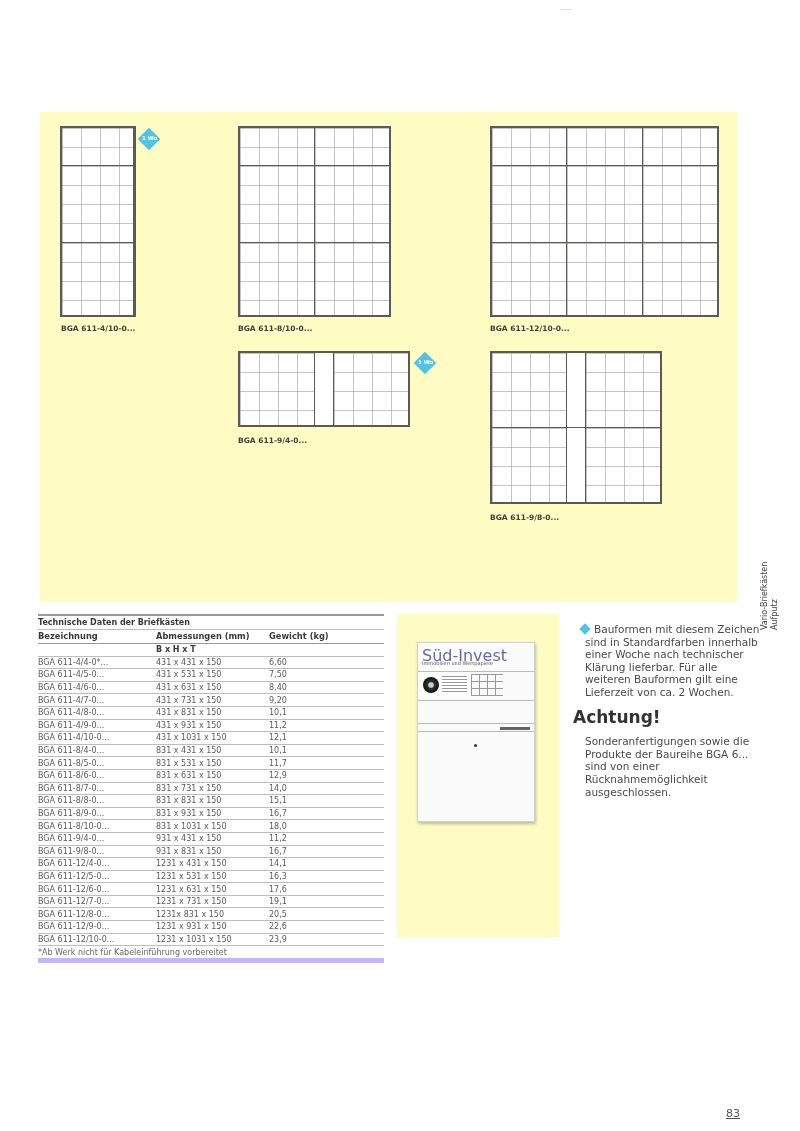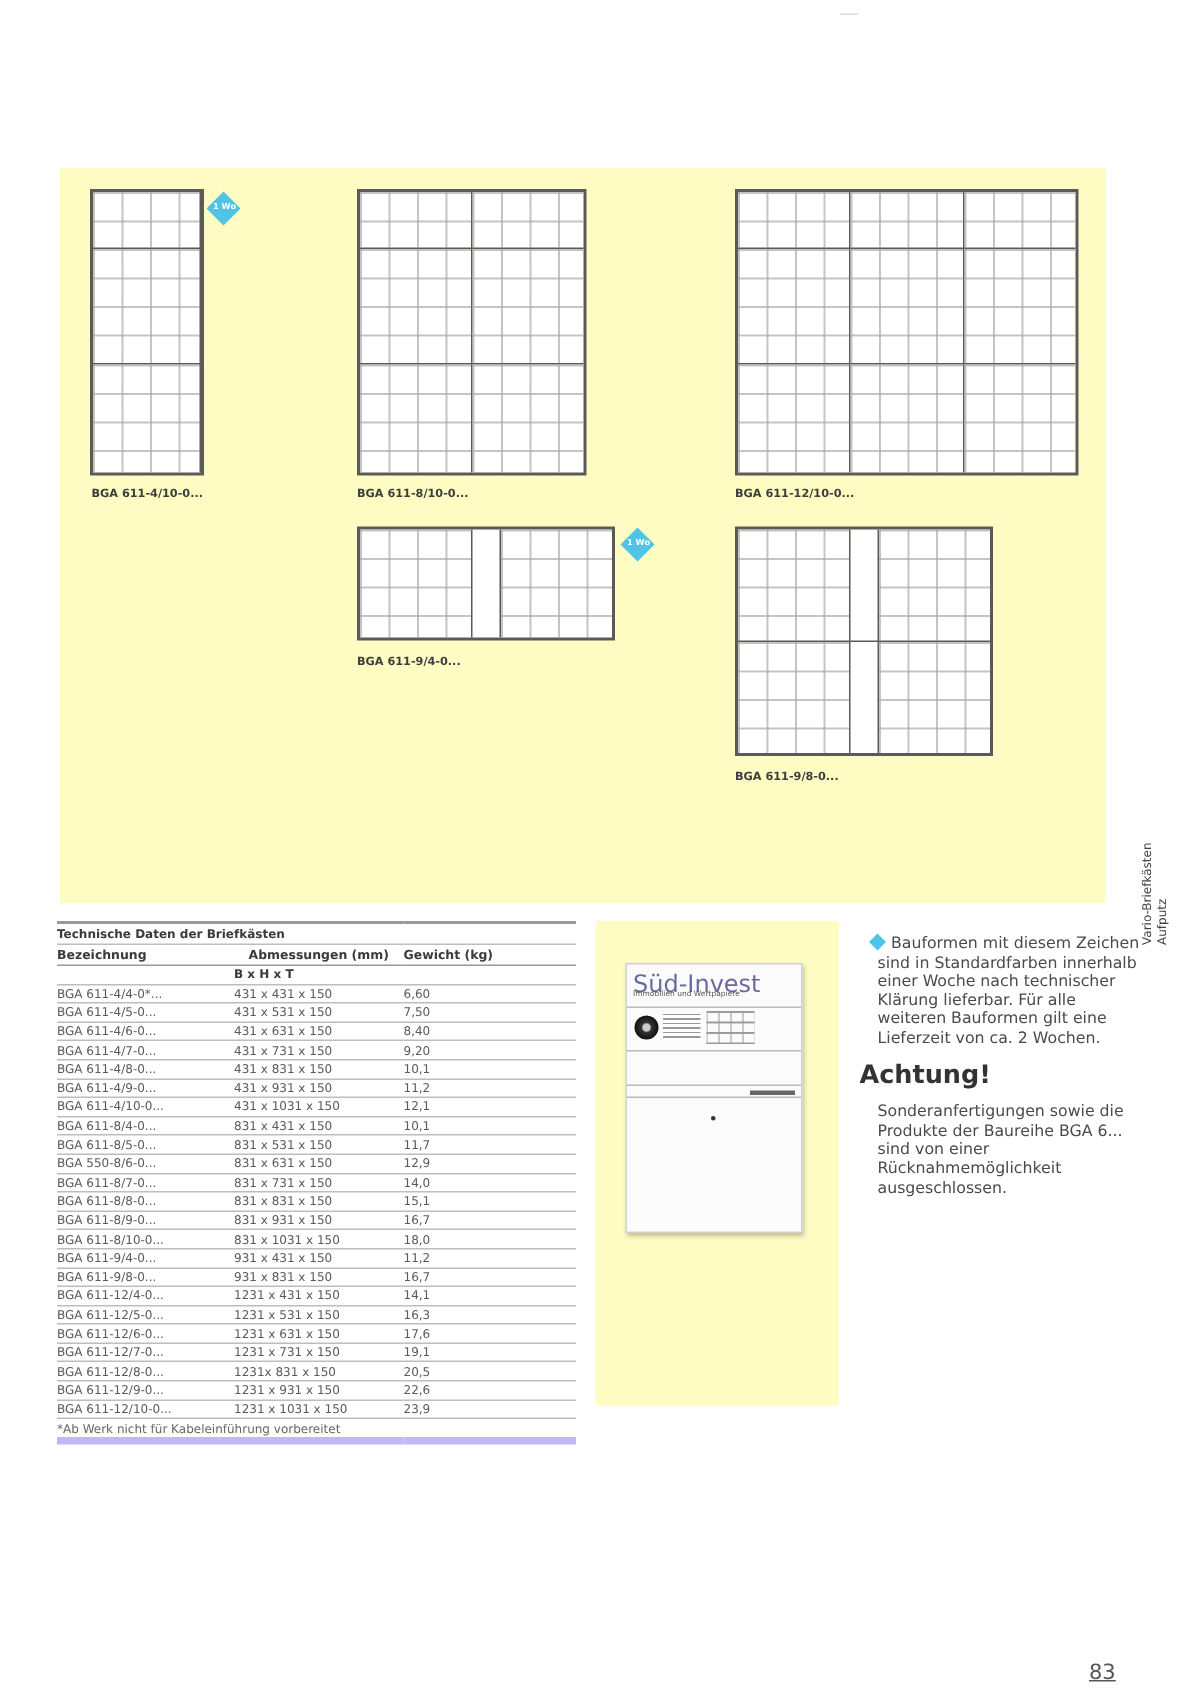--- a/index.html
+++ b/index.html
@@ -48,21 +48,21 @@
     border-collapse: collapse;
   }
   .tech-table td, .tech-table th {
     padding: 0; height: 11.6px; line-height: 11px; text-align: left; font-weight: normal;
     border-bottom: 1px solid #bdbdbd; white-space: nowrap;
   }
   .tech-table .title-row td { border-top: 2px solid #9a9a9a; font-weight: bold; color: #3a3a3a; font-size: 8px; height: 13px; }
   .tech-table .head-row th { font-weight: bold; color: #3a3a3a; font-size: 8.3px; height: 13px; border-bottom: 1px solid #9a9a9a; }
   .tech-table .unit-row td { font-weight: bold; color: #3a3a3a; margin-top: 20px; }
   .tech-table .c1 { width: 118px; }
-  .tech-table .c2 { width: 113px; text-align: center; }
+  .tech-table .c2 { width: 113px; }
   .tech-table .foot td { color: #666; border-bottom: 5px solid #c4b5fd; }
 
   .photo-panel {
     position: absolute; left: 397px; top: 614px; width: 162px; height: 323px; background: #fefcc3;
   }
   .mailbox {
     position: absolute; left: 20px; top: 28px; width: 116px; height: 178px; background: #fbfbfb;
     border: 1px solid #d0d0d0; box-shadow: 1px 2px 3px rgba(0,0,0,0.25);
   }
   .mailbox .brand { position: absolute; left: 4px; top: 3px; font-size: 16px; color: #6a6aa0; }
@@ -80,21 +80,21 @@
   .mailbox .slot { position: absolute; left: 82px; top: 84px; width: 30px; height: 3px; background: #666; }
   .mailbox .lock { position: absolute; left: 56px; top: 101px; width: 3px; height: 3px; background: #333; border-radius: 50%; }
 
   .info-text {
     position: absolute; left: 573px; top: 611px; width: 200px; font-size: 10.5px; line-height: 12.6px; color: #4a4a4a;
   }
   .info-text .diamond { display: inline-block; width: 8px; height: 8px; background: #4fc4e6; transform: rotate(45deg); margin: 0 5px 0 -4px; }
   .info-text h4 { margin: 12px 0 0; font-size: 17px; color: #333; }
   .info-text p { margin: 12px; }
 
-  .page-number { position: absolute; left: 726px; top: 1107px; font-size: 14px; color: #555; text-decoration: underline; }
+  .page-number { position: absolute; left: 726px; top: 1107px; font-size: 11px; color: #555; text-decoration: underline; }
   .top-mark { position: absolute; left: 560px; top: 9px; width: 12px; border-top: 1px solid #ddd; }
 </style>
 </head>
 <body>
 
 <div class="top-mark"></div>
 
 <div class="yellow-panel"></div>
 
 <div class="diagram">
@@ -223,21 +223,21 @@
         <td>BGA 611-8/4-0...</td>
         <td>831 x 431 x 150</td>
         <td>10,1</td>
       </tr>
       <tr>
         <td>BGA 611-8/5-0...</td>
         <td>831 x 531 x 150</td>
         <td>11,7</td>
       </tr>
       <tr>
-        <td>BGA 550-8/6-0...</td>
+        <td>BGA 611-8/6-0...</td>
         <td>831 x 631 x 150</td>
         <td>12,9</td>
       </tr>
       <tr>
         <td>BGA 611-8/7-0...</td>
         <td>831 x 731 x 150</td>
         <td>14,0</td>
       </tr>
       <tr>
         <td>BGA 611-8/8-0...</td>

